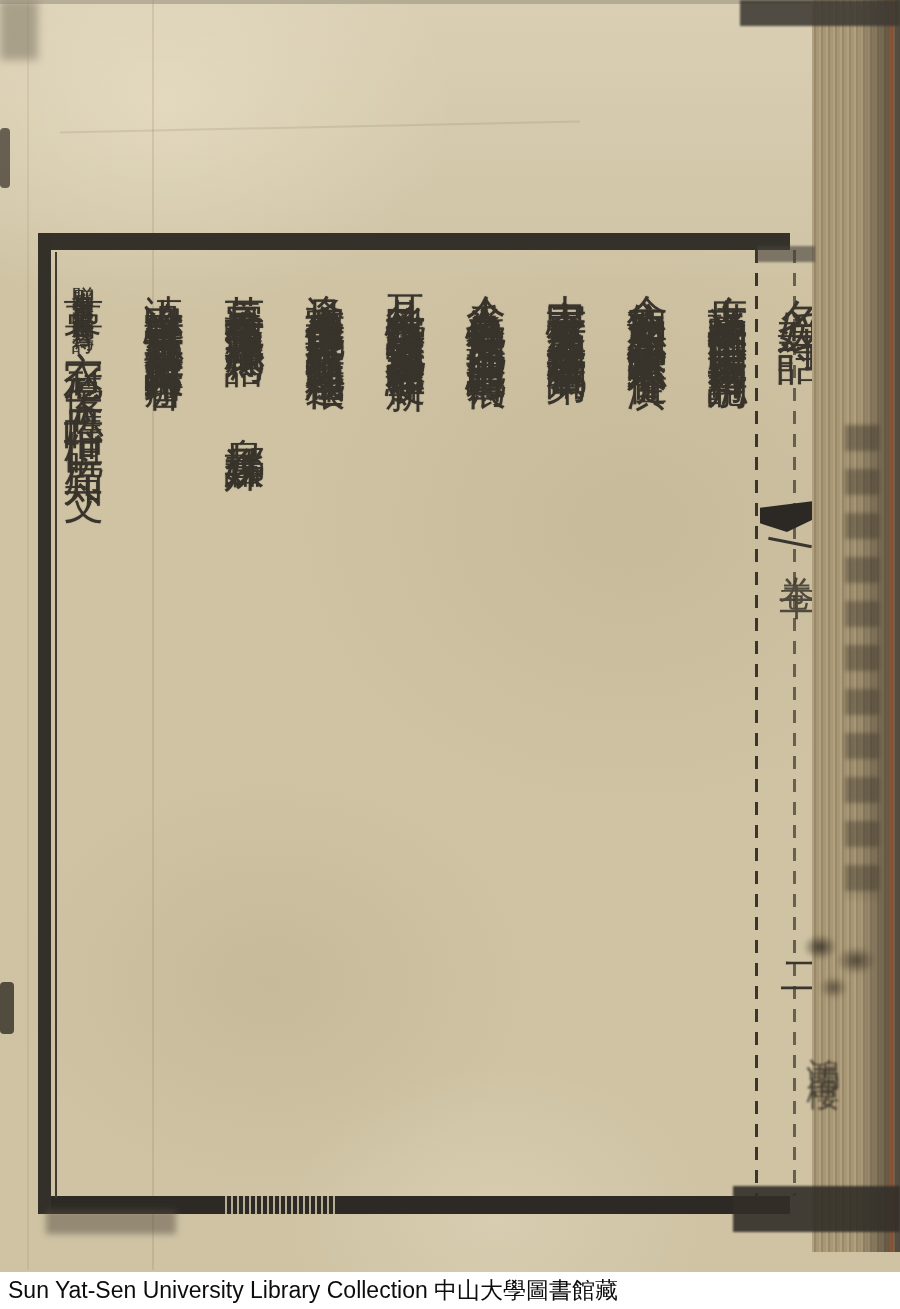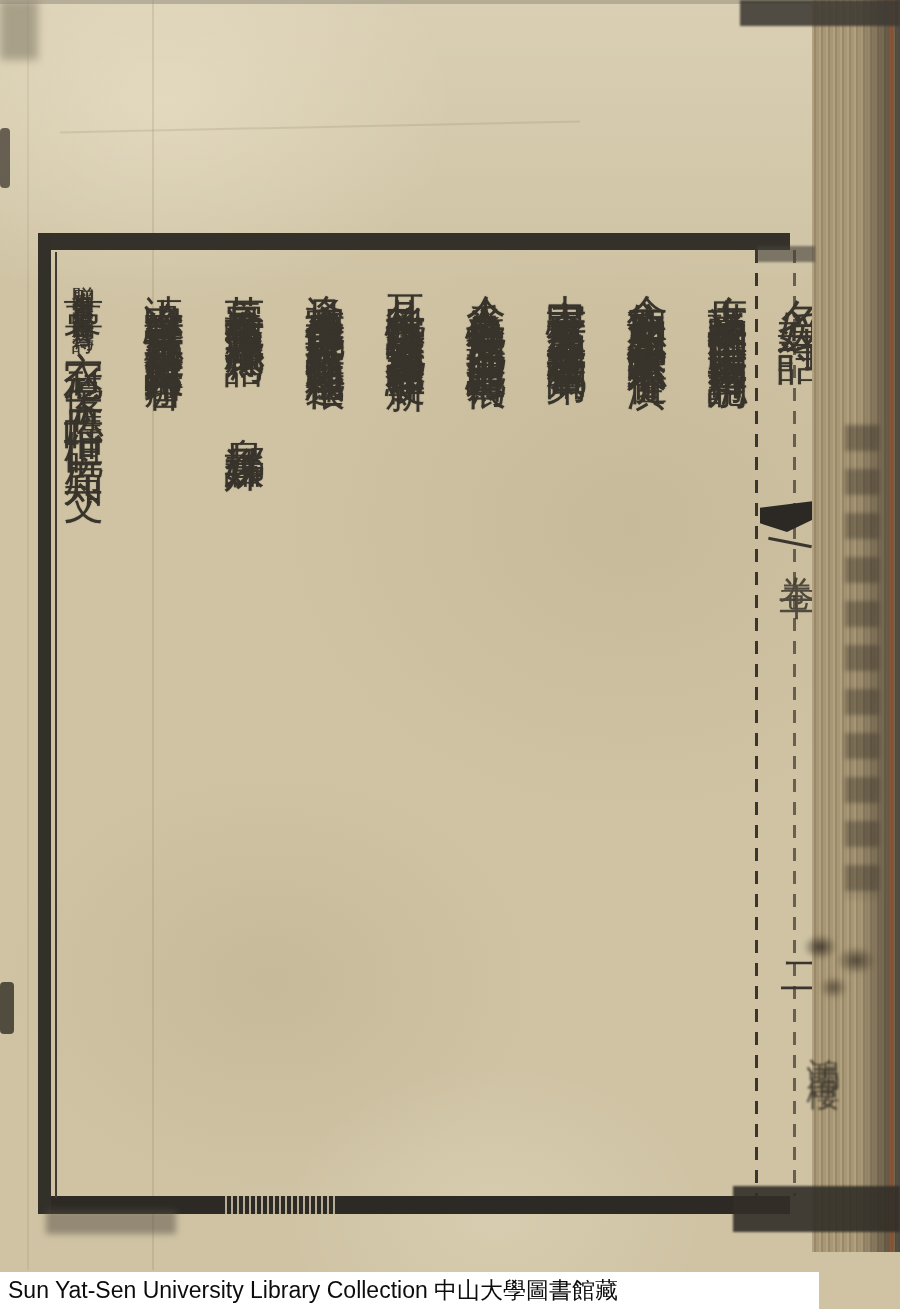--- a/index.html
+++ b/index.html
@@ -63,21 +63,21 @@
     background:radial-gradient(24px 18px at 30% 30%,rgba(40,35,28,.8),rgba(40,35,28,0) 70%),
                radial-gradient(28px 20px at 70% 45%,rgba(40,35,28,.7),rgba(40,35,28,0) 70%),
                radial-gradient(20px 16px at 45% 75%,rgba(40,35,28,.6),rgba(40,35,28,0) 70%);}
   .sm-botright{left:733px;top:1186px;width:167px;height:46px;background:#332f28;opacity:.9;filter:blur(1px);z-index:7;}
   .sm-comb{left:225px;top:1196px;width:112px;height:19px;z-index:3;
     background:repeating-linear-gradient(90deg,rgba(207,195,164,.85) 0 2px,rgba(207,195,164,0) 2px 6px);}
   .sm-botleft{left:46px;top:1210px;width:130px;height:24px;background:rgba(88,80,68,.5);filter:blur(3px);}
   .sm-left1{left:0;top:128px;width:10px;height:60px;background:#4a4439;opacity:.8;border-radius:4px;}
   .sm-left2{left:0;top:982px;width:14px;height:52px;background:#3c372e;opacity:.85;border-radius:4px;}
   
-  .caption{position:absolute;left:0;top:1272px;width:819px;height:37px;background:#ffffff;z-index:9;}
+  .caption{position:absolute;left:0;top:1272px;width:900px;height:37px;background:#ffffff;z-index:9;}
   .caption span{display:block;padding-left:8px;line-height:37px;font-size:23px;color:#0c0c0c;
     font-family:"Liberation Sans","DejaVu Sans",sans-serif;}
 </style>
 </head>
 <body>
 
 <div class="scan">
 
   <div class="mottle"></div>
   <div class="crease-v" style="left:152px;"></div>

